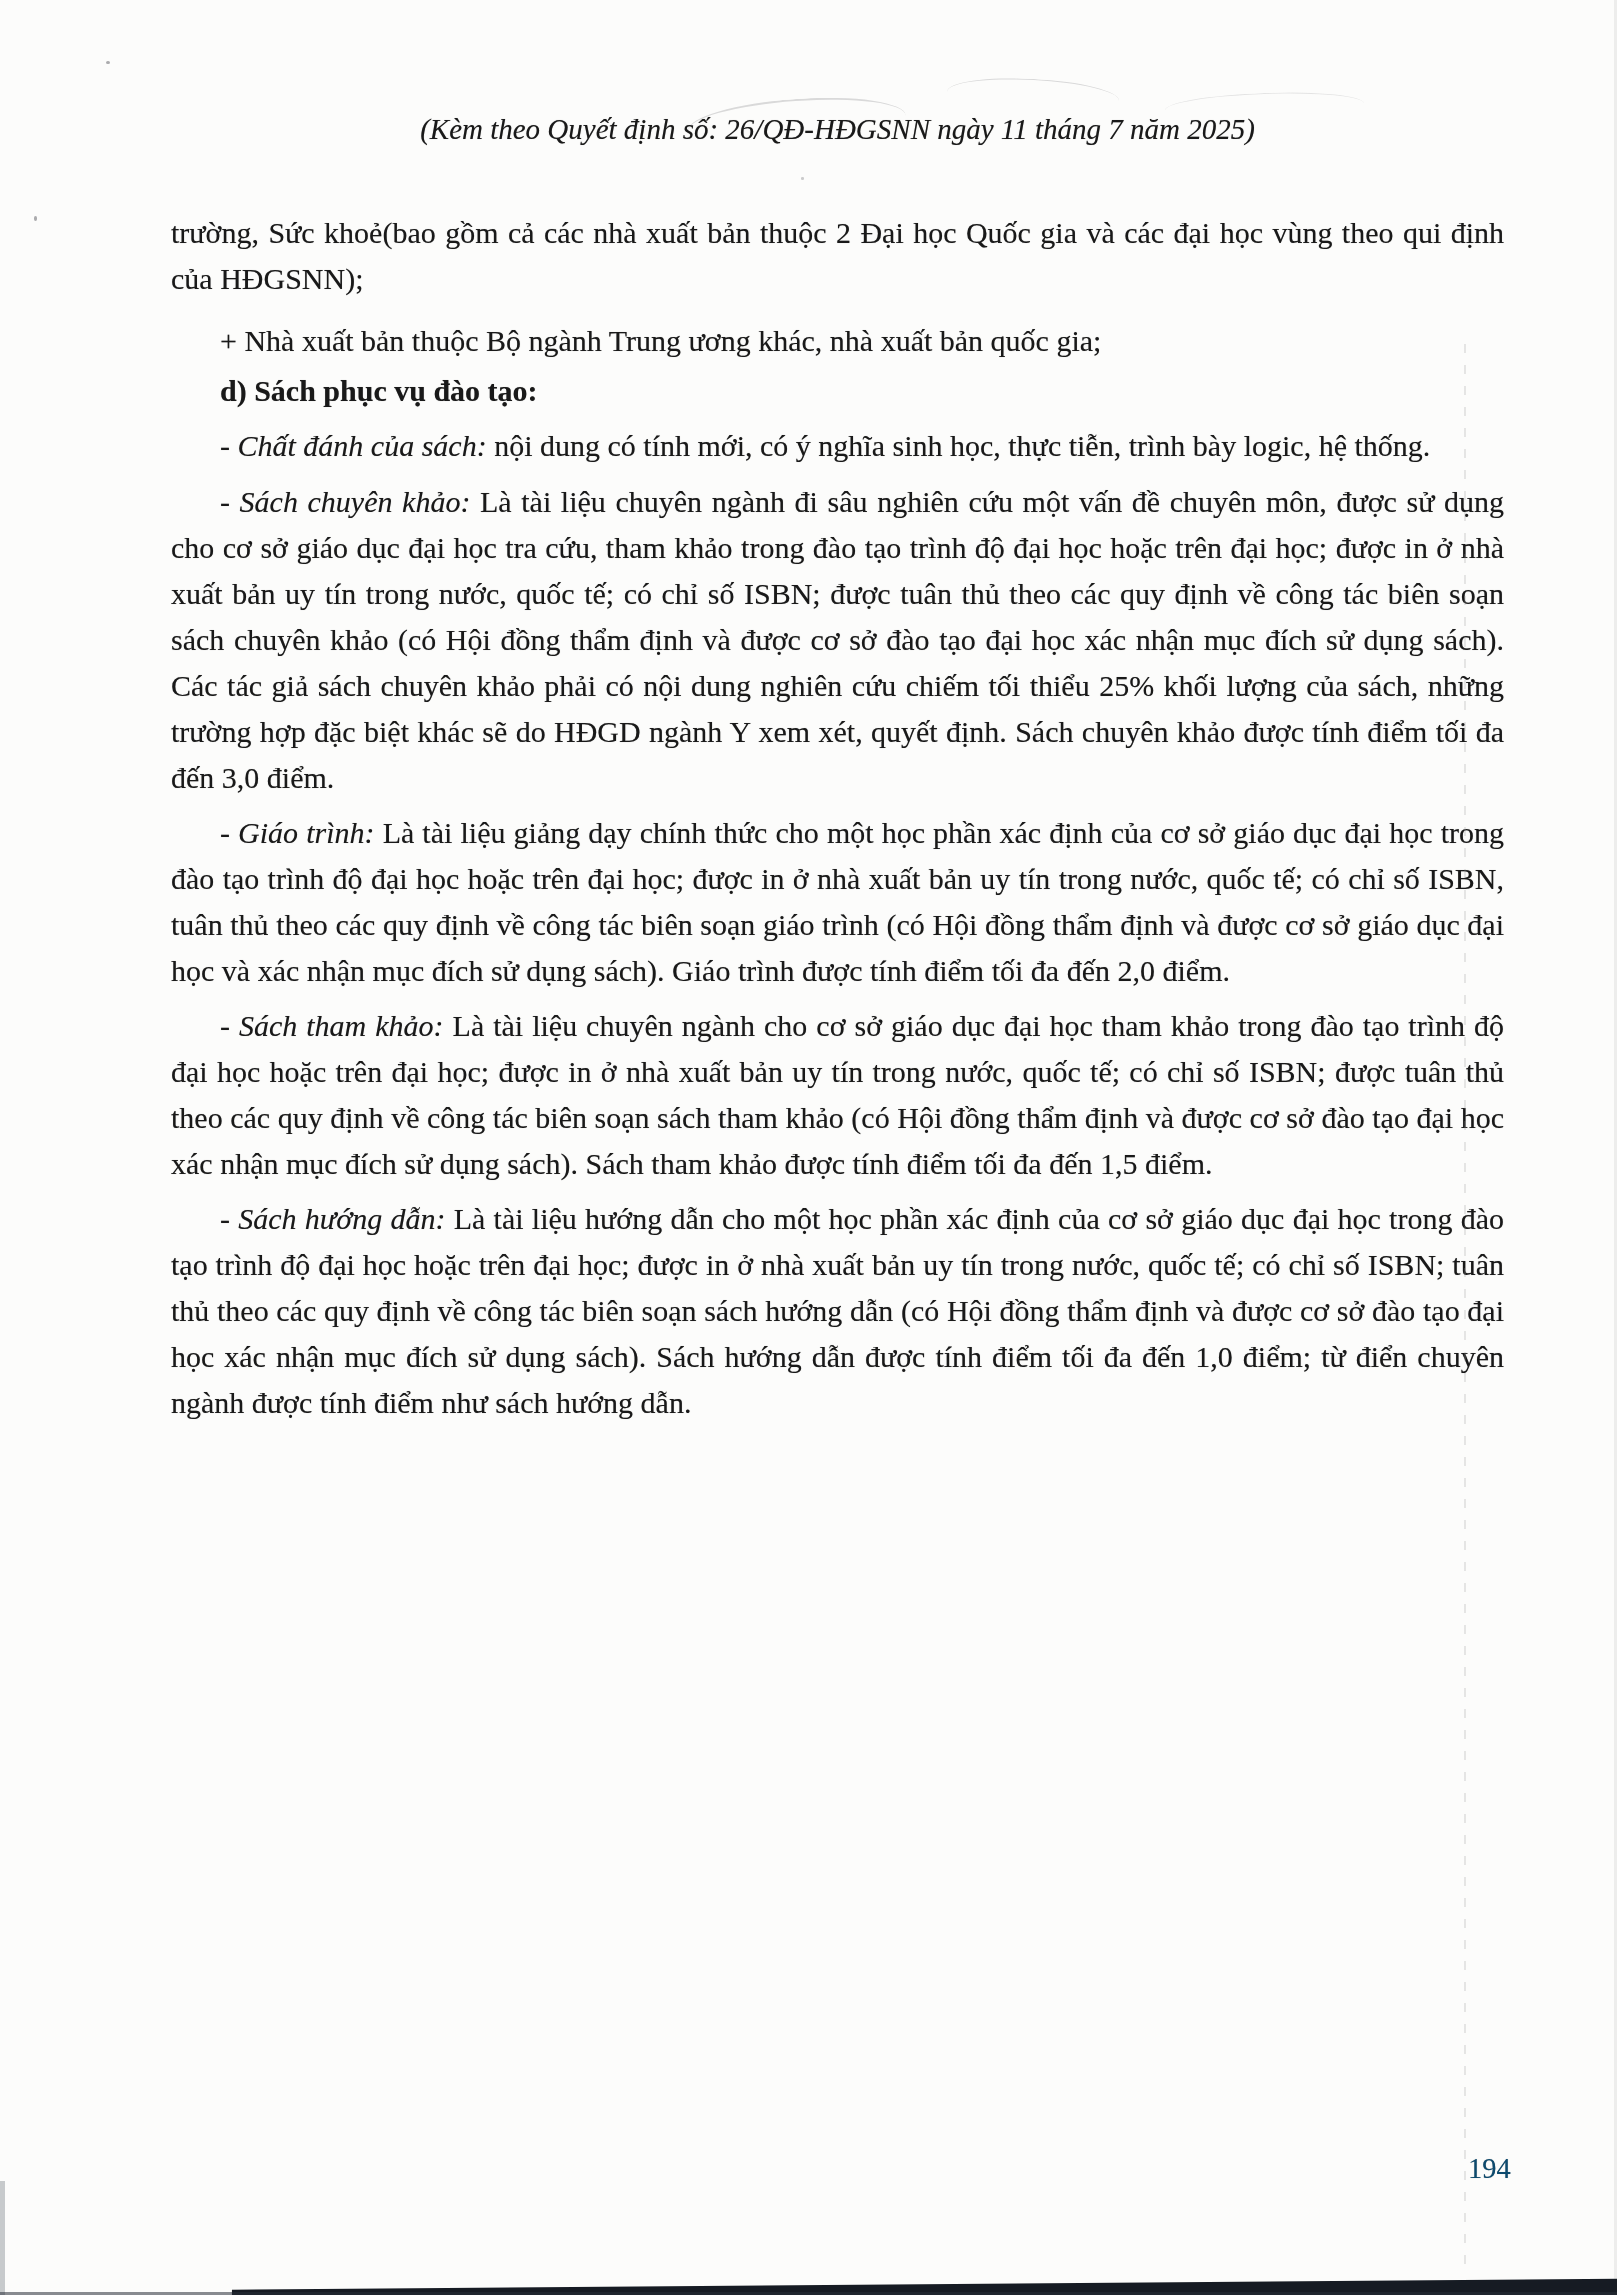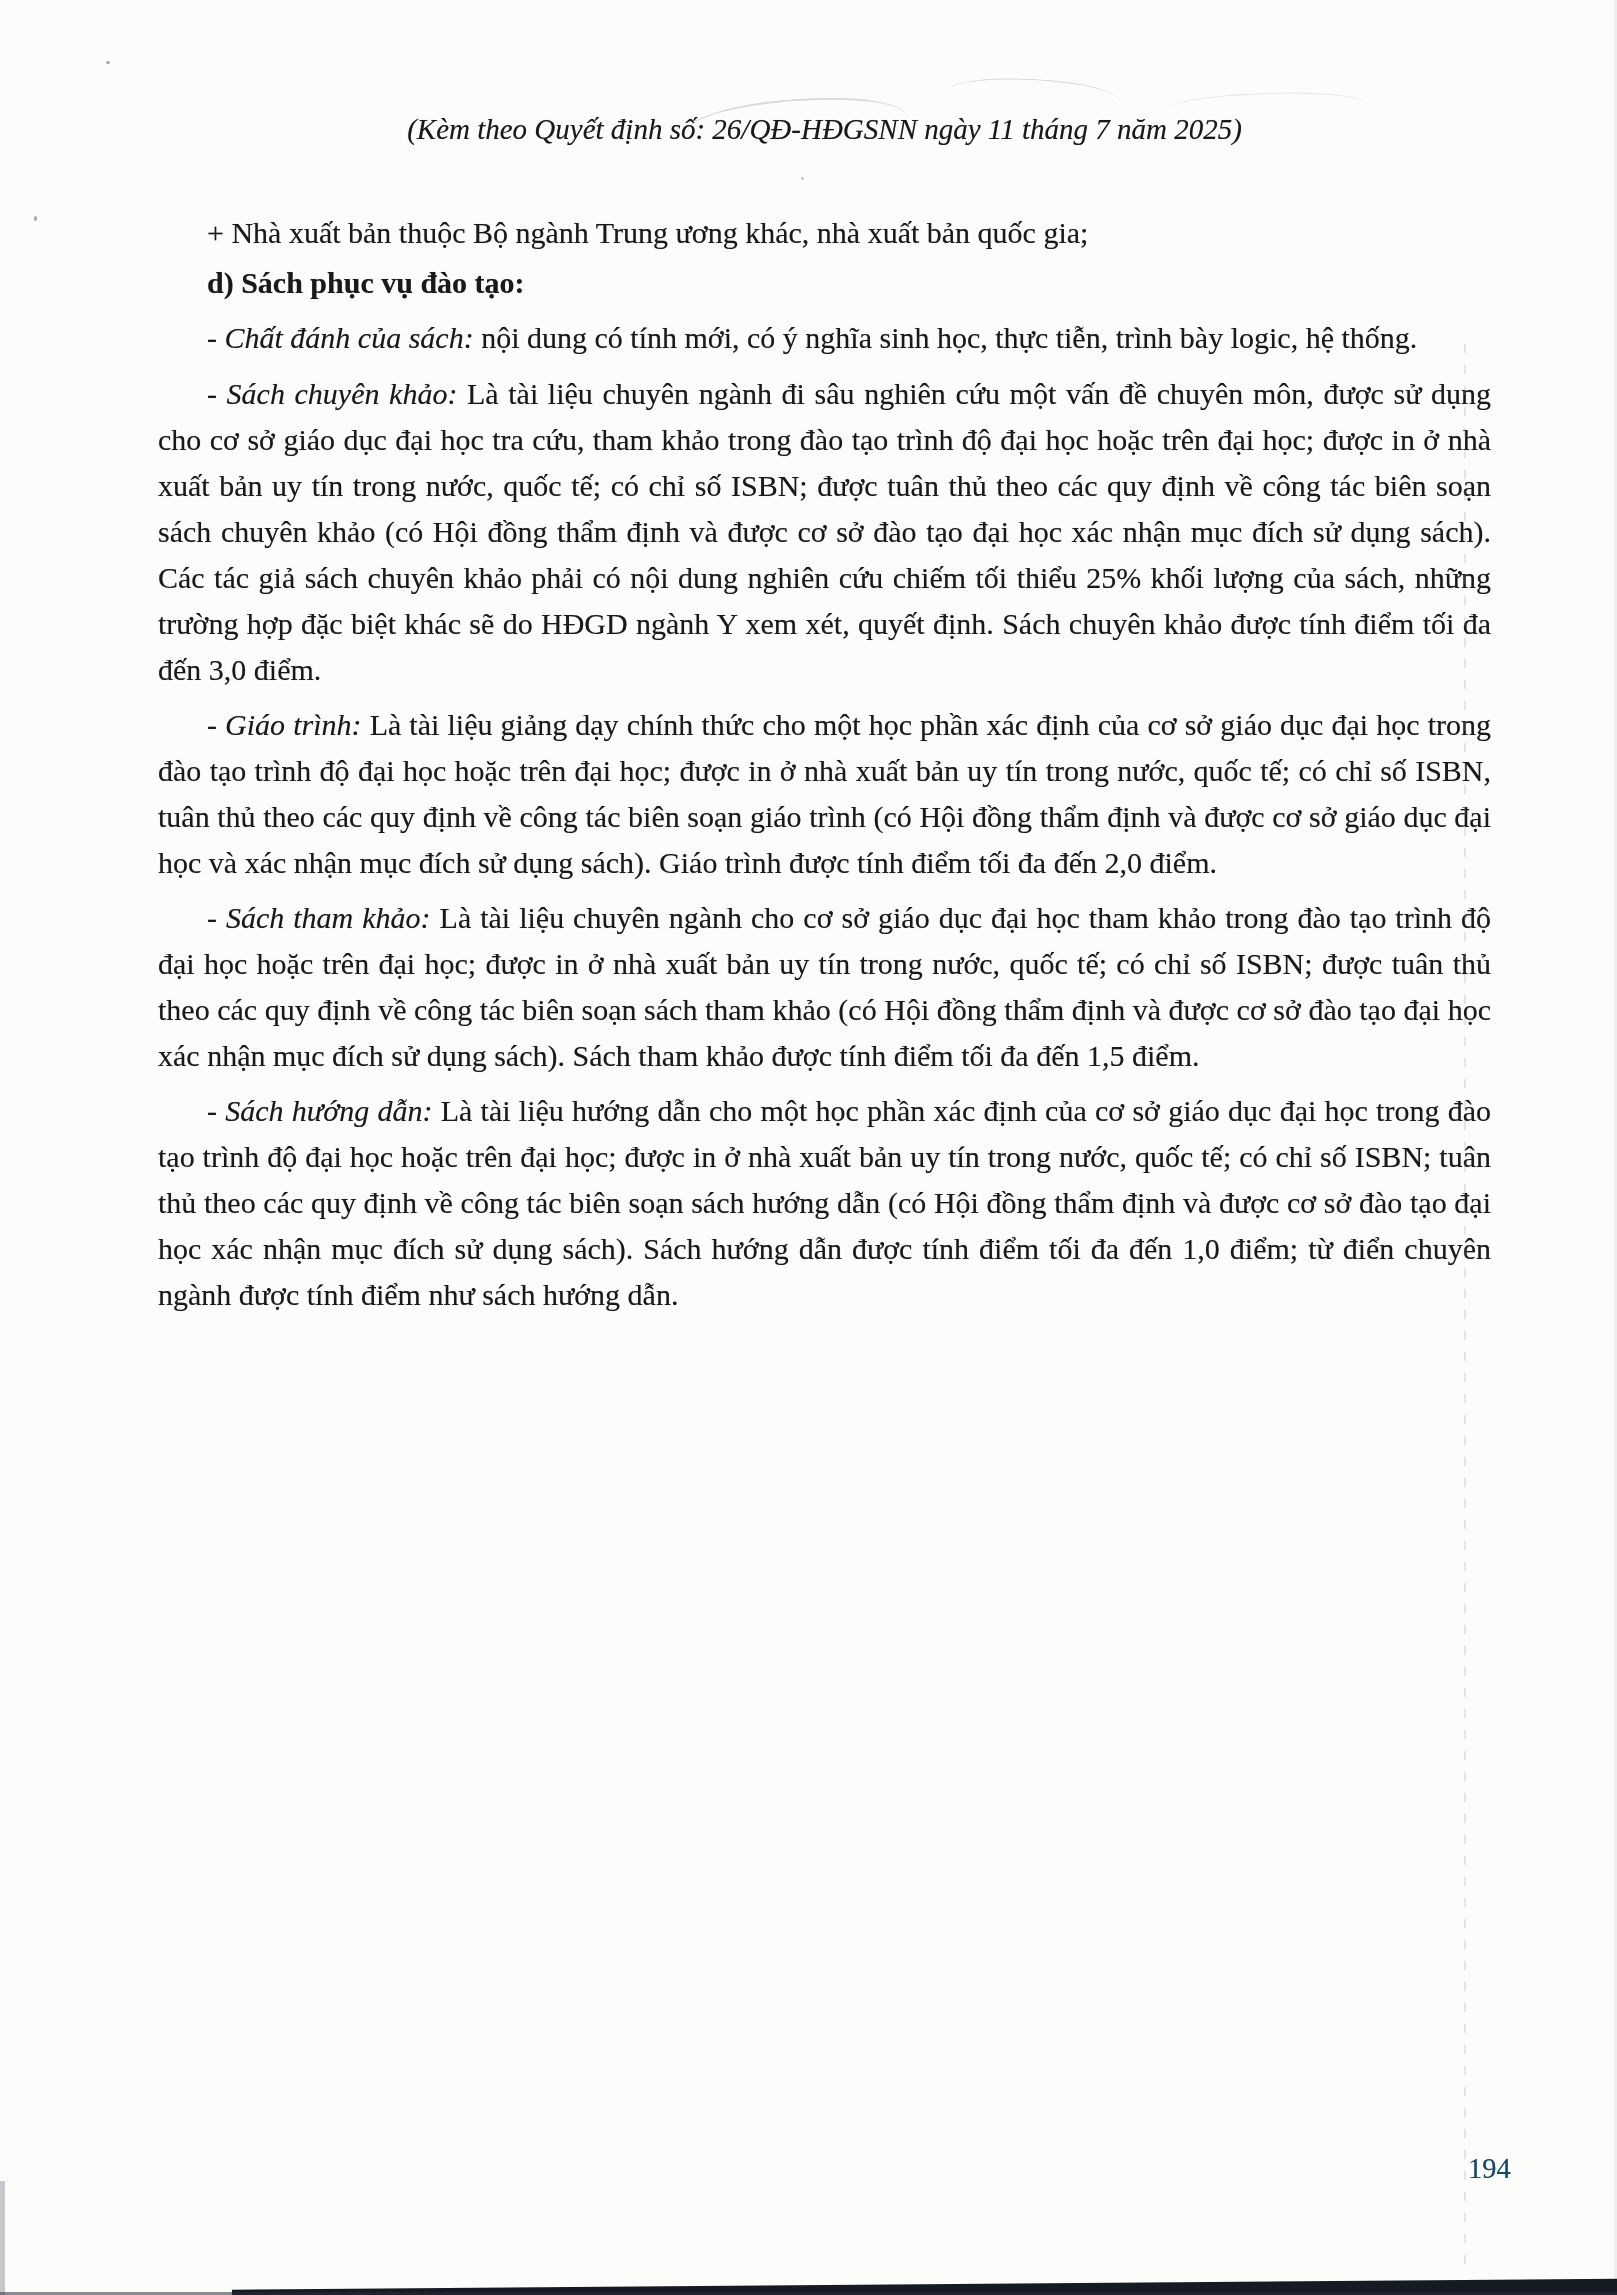--- a/index.html
+++ b/index.html
@@ -10,21 +10,21 @@
   }
   .page {
     position: relative;
     width: 1618px; height: 2295px;
     background: #fcfcfb;
     overflow: hidden;
     color: #191919;
   }
   .textblock {
     position: absolute;
-    left: 158px; top: 106px;
+    left: 171px; top: 106px;
     width: 1333px;
     font-size: 30px;
     line-height: 46px;
     text-shadow: 0 0 0.7px rgba(25,25,25,0.45);
   }
   .header-note {
     text-align: center;
     font-style: italic;
     font-size: 29px;
     margin: 0 0 58px 0;
@@ -110,20 +110,21 @@
   <div class="smudge s2"></div>
   <div class="smudge s3"></div>
   <div class="speck k1"></div>
   <div class="speck k2"></div>
   <div class="speck k3"></div>
 
   <div class="textblock">
 
     <div class="header-note">(Kèm theo Quyết định số: 26/QĐ-HĐGSNN ngày 11 tháng 7 năm 2025)</div>
 
+    <p class="para noindent">trường, Sức khoẻ(bao gồm cả các nhà xuất bản thuộc 2 Đại học Quốc gia và các đại học vùng theo qui định của HĐGSNN);</p>
 
     <p class="para plus">+ Nhà xuất bản thuộc Bộ ngành Trung ương khác, nhà xuất bản quốc gia;</p>
 
 
     <p class="para heading">d) Sách phục vụ đào tạo:</p>
 
     <p class="para sect"><span class="dash">- </span><span class="lead">Chất đánh của sách:</span><span> nội dung có tính mới, có ý nghĩa sinh học, thực tiễn, trình bày logic, hệ thống.</span></p>
 
 
     <p class="para sect"><span class="dash">- </span><span class="lead">Sách chuyên khảo:</span><span> Là tài liệu chuyên ngành đi sâu nghiên cứu một vấn đề chuyên môn, được sử dụng cho cơ sở giáo dục đại học tra cứu, tham khảo trong đào tạo trình độ đại học hoặc trên đại học; được in ở nhà xuất bản uy tín trong nước, quốc tế; có chỉ số ISBN; được tuân thủ theo các quy định về công tác biên soạn sách chuyên khảo (có Hội đồng thẩm định và được cơ sở đào tạo đại học xác nhận mục đích sử dụng sách). Các tác giả sách chuyên khảo phải có nội dung nghiên cứu chiếm tối thiểu 25% khối lượng của sách, những trường hợp đặc biệt khác sẽ do HĐGD ngành Y xem xét, quyết định. Sách chuyên khảo được tính điểm tối đa đến 3,0 điểm.</span></p>

